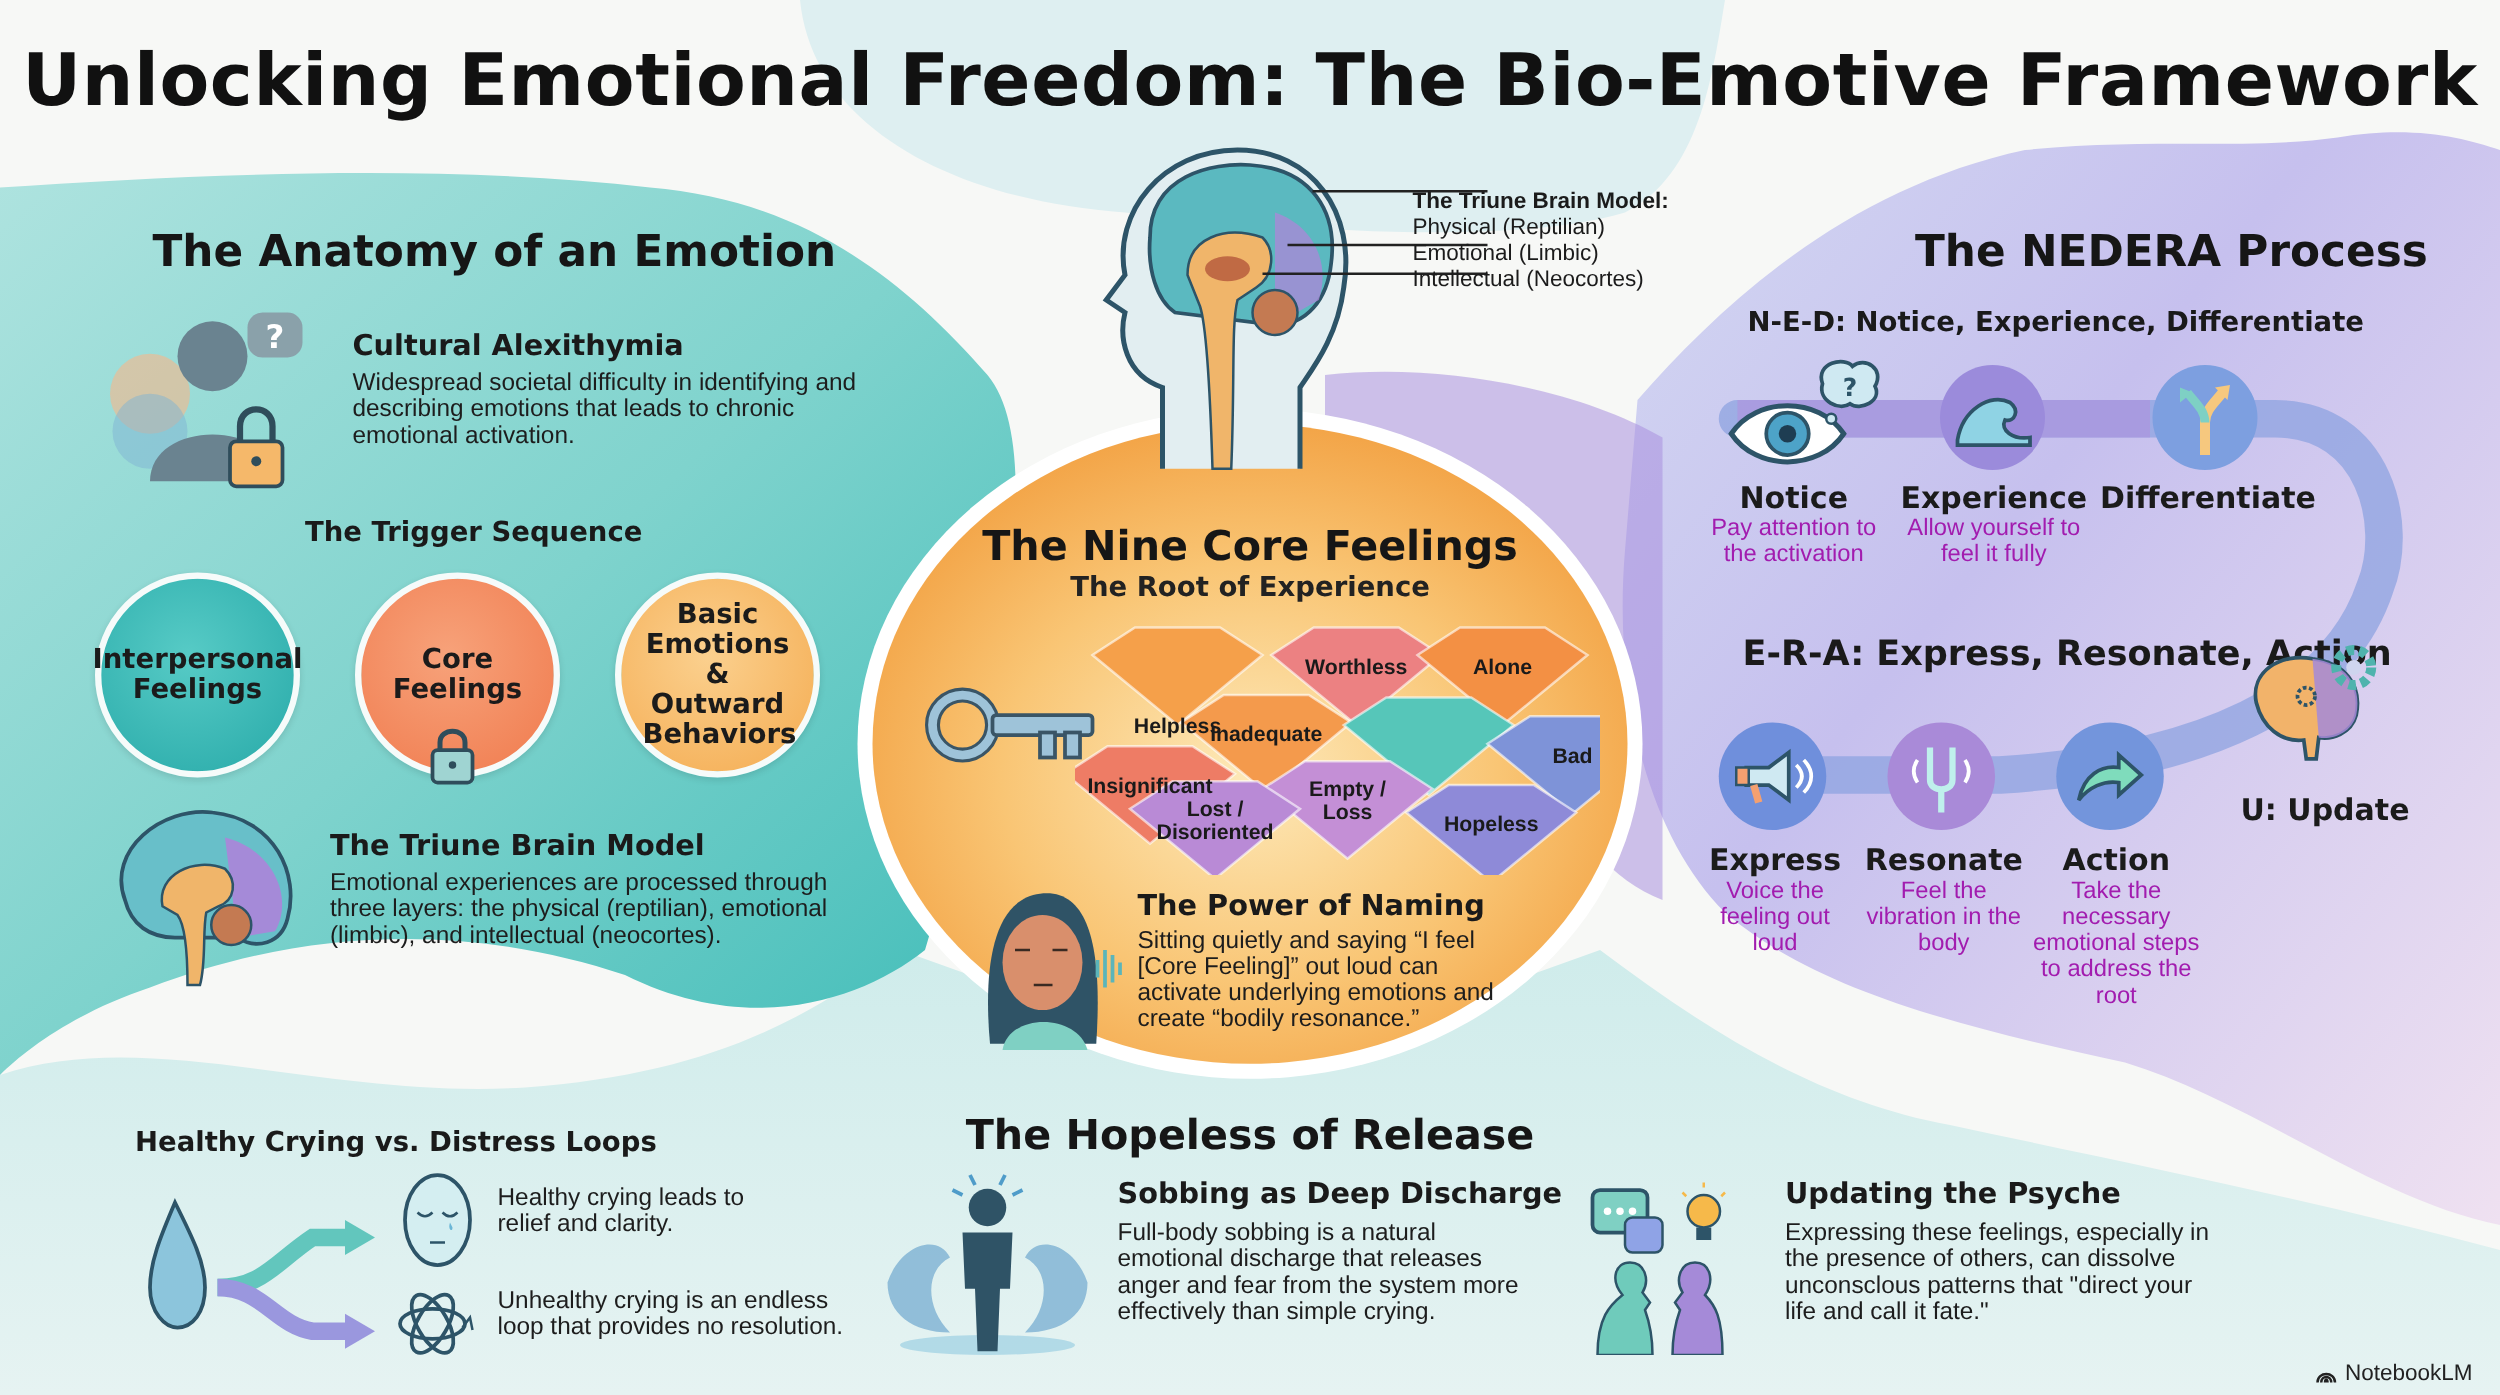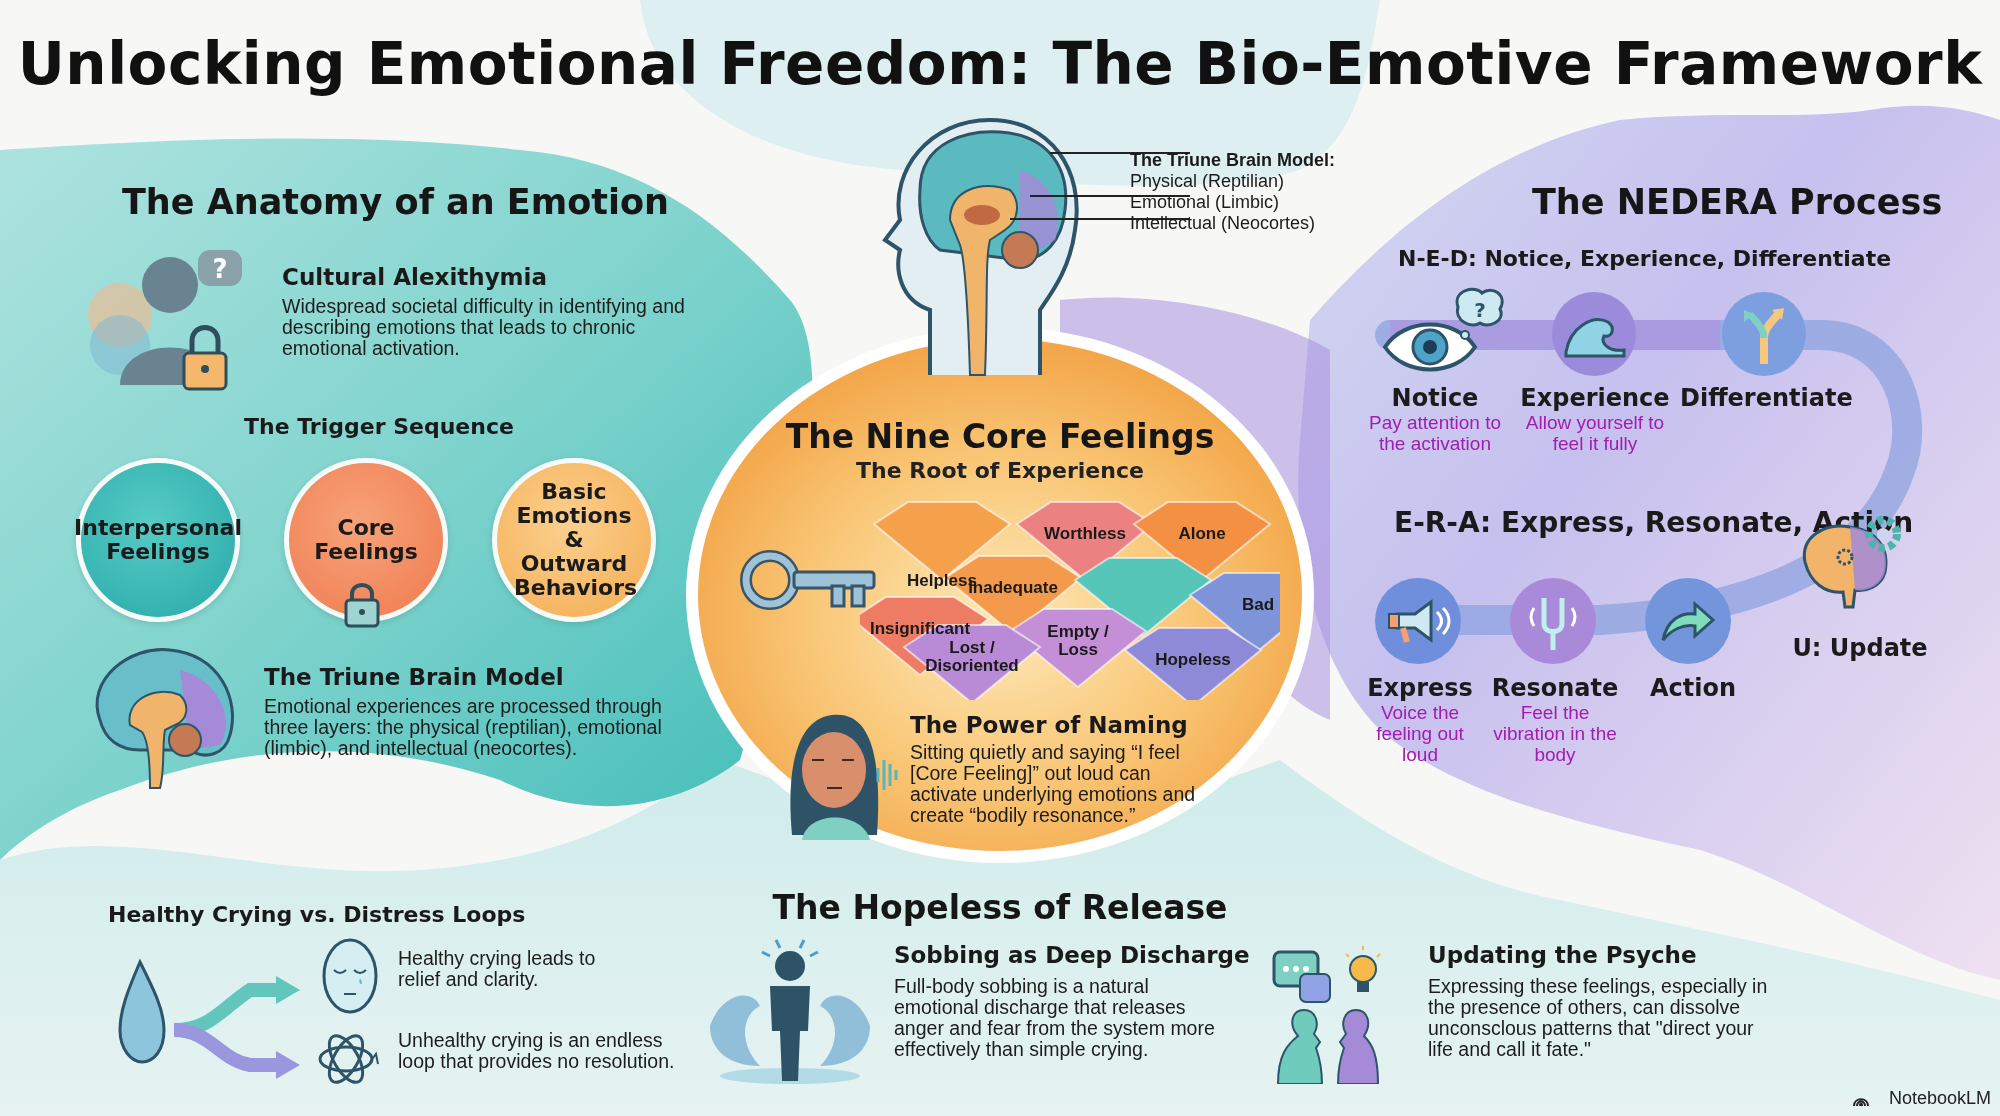--- a/index.html
+++ b/index.html
@@ -243,20 +243,21 @@
 <div class="abs" style="left:1360px;top:674px;width:120px">
   <div class="step-title">Express</div>
   <div class="step-desc">Voice the feeling out loud</div>
 </div>
 <div class="abs" style="left:1490px;top:674px;width:130px">
   <div class="step-title">Resonate</div>
   <div class="step-desc">Feel the vibration in the body</div>
 </div>
 <div class="abs" style="left:1618px;top:674px;width:150px">
   <div class="step-title">Action</div>
+  <div class="step-desc">Take the necessary emotional steps to address the root</div>
 </div>
 <div class="abs" style="left:1770px;top:634px;width:180px">
   <div class="step-title">U: Update</div>
 </div>
 
 <div class="abs h2 center" style="left:700px;top:888px;width:600px;font-size:33px">The Hopeless of Release</div>
 
 <div class="abs h3" style="left:108px;top:902px;font-size:22px">Healthy Crying vs. Distress Loops</div>
 <svg class="abs" style="left:110px;top:950px;width:220px;height:130px" viewBox="0 0 220 130">
   <path d="M30,12 C18,40 10,60 10,80 C10,100 22,112 32,112 C44,112 54,100 54,80 C54,60 44,40 30,12 Z" fill="#8cc5dc" stroke="#2d5468" stroke-width="3"></path>
@@ -299,18 +300,18 @@
   <rect x="32" y="30" width="30" height="28" rx="6" fill="#8fa3e6" stroke="#2d5468" stroke-width="2"></rect>
   <circle cx="95" cy="25" r="13" fill="#f6b94a" stroke="#2d5468" stroke-width="2"></circle>
   <rect x="89" y="38" width="12" height="10" fill="#2d5468"></rect>
   <path d="M95,2 L95,6 M78,10 L81,13 M112,10 L109,13" stroke="#f6b94a" stroke-width="2"></path>
   <path d="M10,140 C10,110 20,100 30,92 C20,80 24,66 36,66 C48,66 52,80 46,90 L52,98 L48,104 C52,115 54,130 54,140 Z" fill="#6fcbbb" stroke="#2d5468" stroke-width="2"></path>
   <path d="M110,140 C110,110 104,100 96,92 C104,80 100,66 88,66 C76,66 72,80 78,90 L72,98 L76,104 C72,115 70,130 70,140 Z" fill="#a58ad8" stroke="#2d5468" stroke-width="2"></path>
 </svg>
 <div class="abs h3" style="left:1428px;top:942px">Updating the Psyche</div>
 <div class="abs p" style="left:1428px;top:976px;width:340px">Expressing these feelings, especially in the presence of others, can dissolve unconsclous patterns that "direct your life and call it fate."</div>
 
-<div class="abs" style="left:1852px;top:1088px;display:flex;align-items:center;gap:19px;font-family:'Liberation Sans',sans-serif;font-size:18px;color:#222">
+<div class="abs" style="left:1852px;top:1088px;display:flex;align-items:center;gap:6px;font-family:'Liberation Sans',sans-serif;font-size:18px;color:#222">
   <svg width="18" height="16" viewBox="0 0 18 16">
       <path d="M2,15 C2,6 16,6 16,15 M5,15 C5,9 13,9 13,15 M8,15 C8,12 10,12 10,15" fill="none" stroke="#222" stroke-width="2"></path>
     </svg>
   <span>NotebookLM</span>
 </div>
 
 </body></html>

